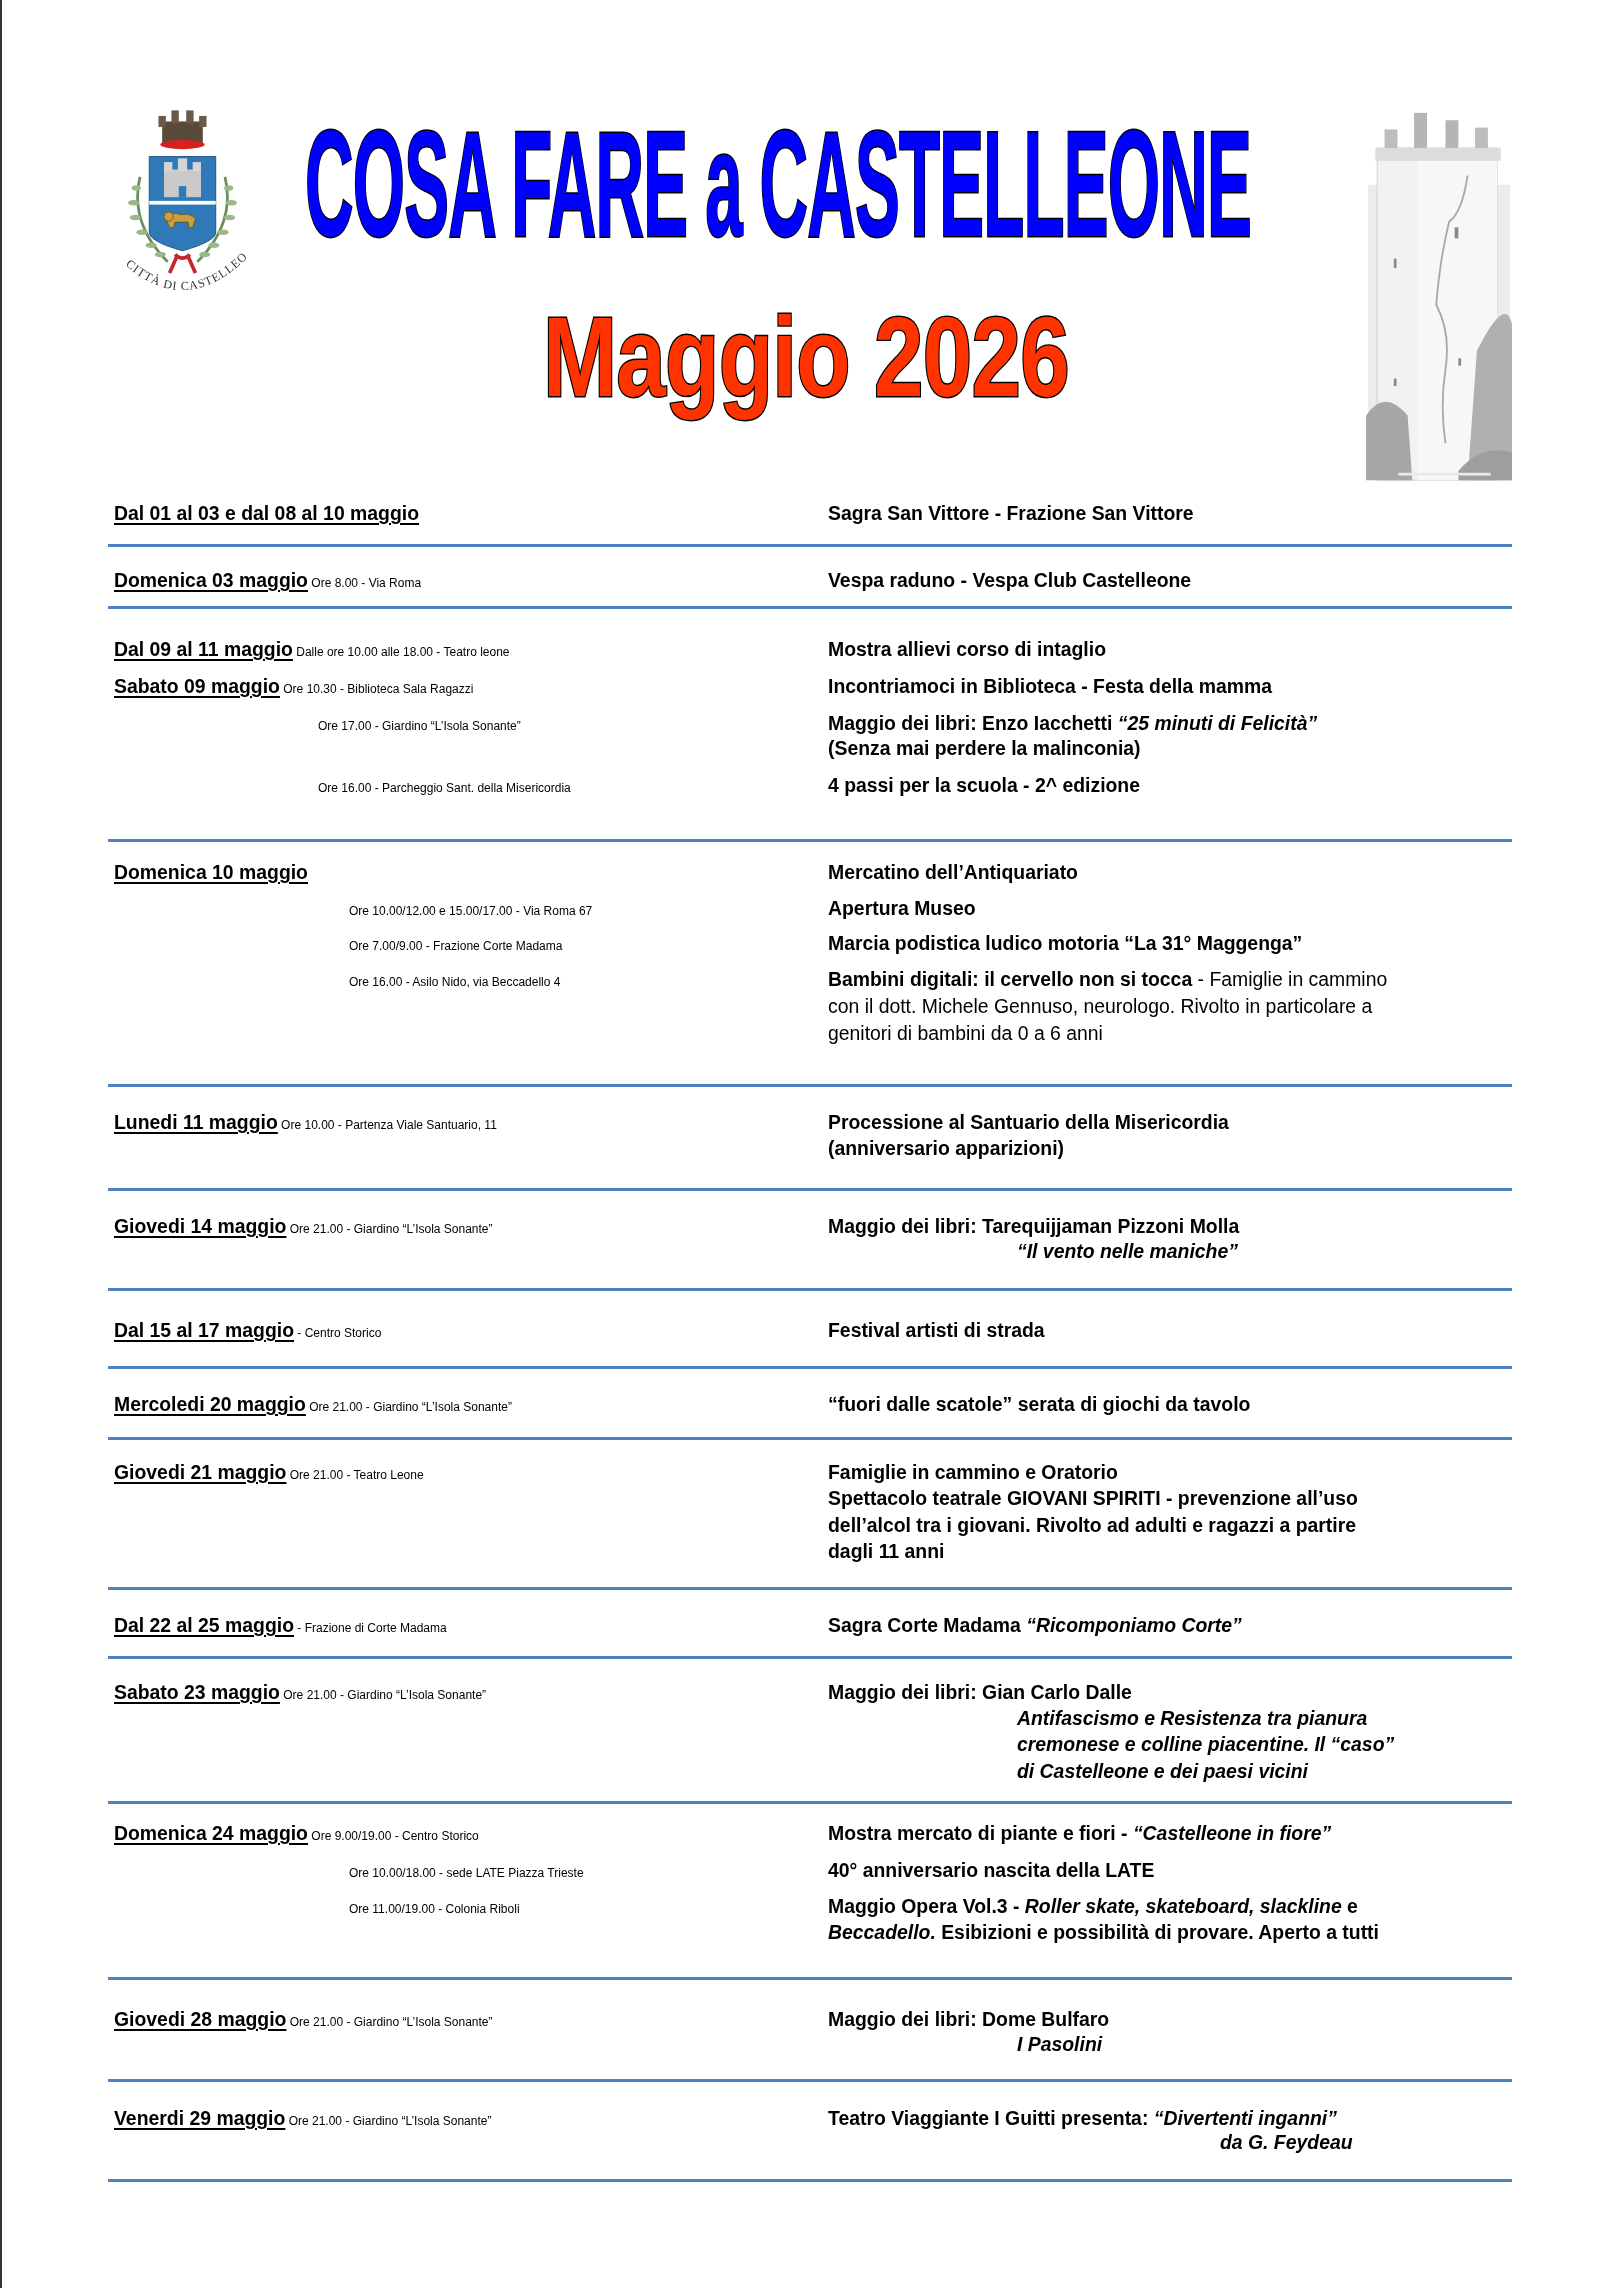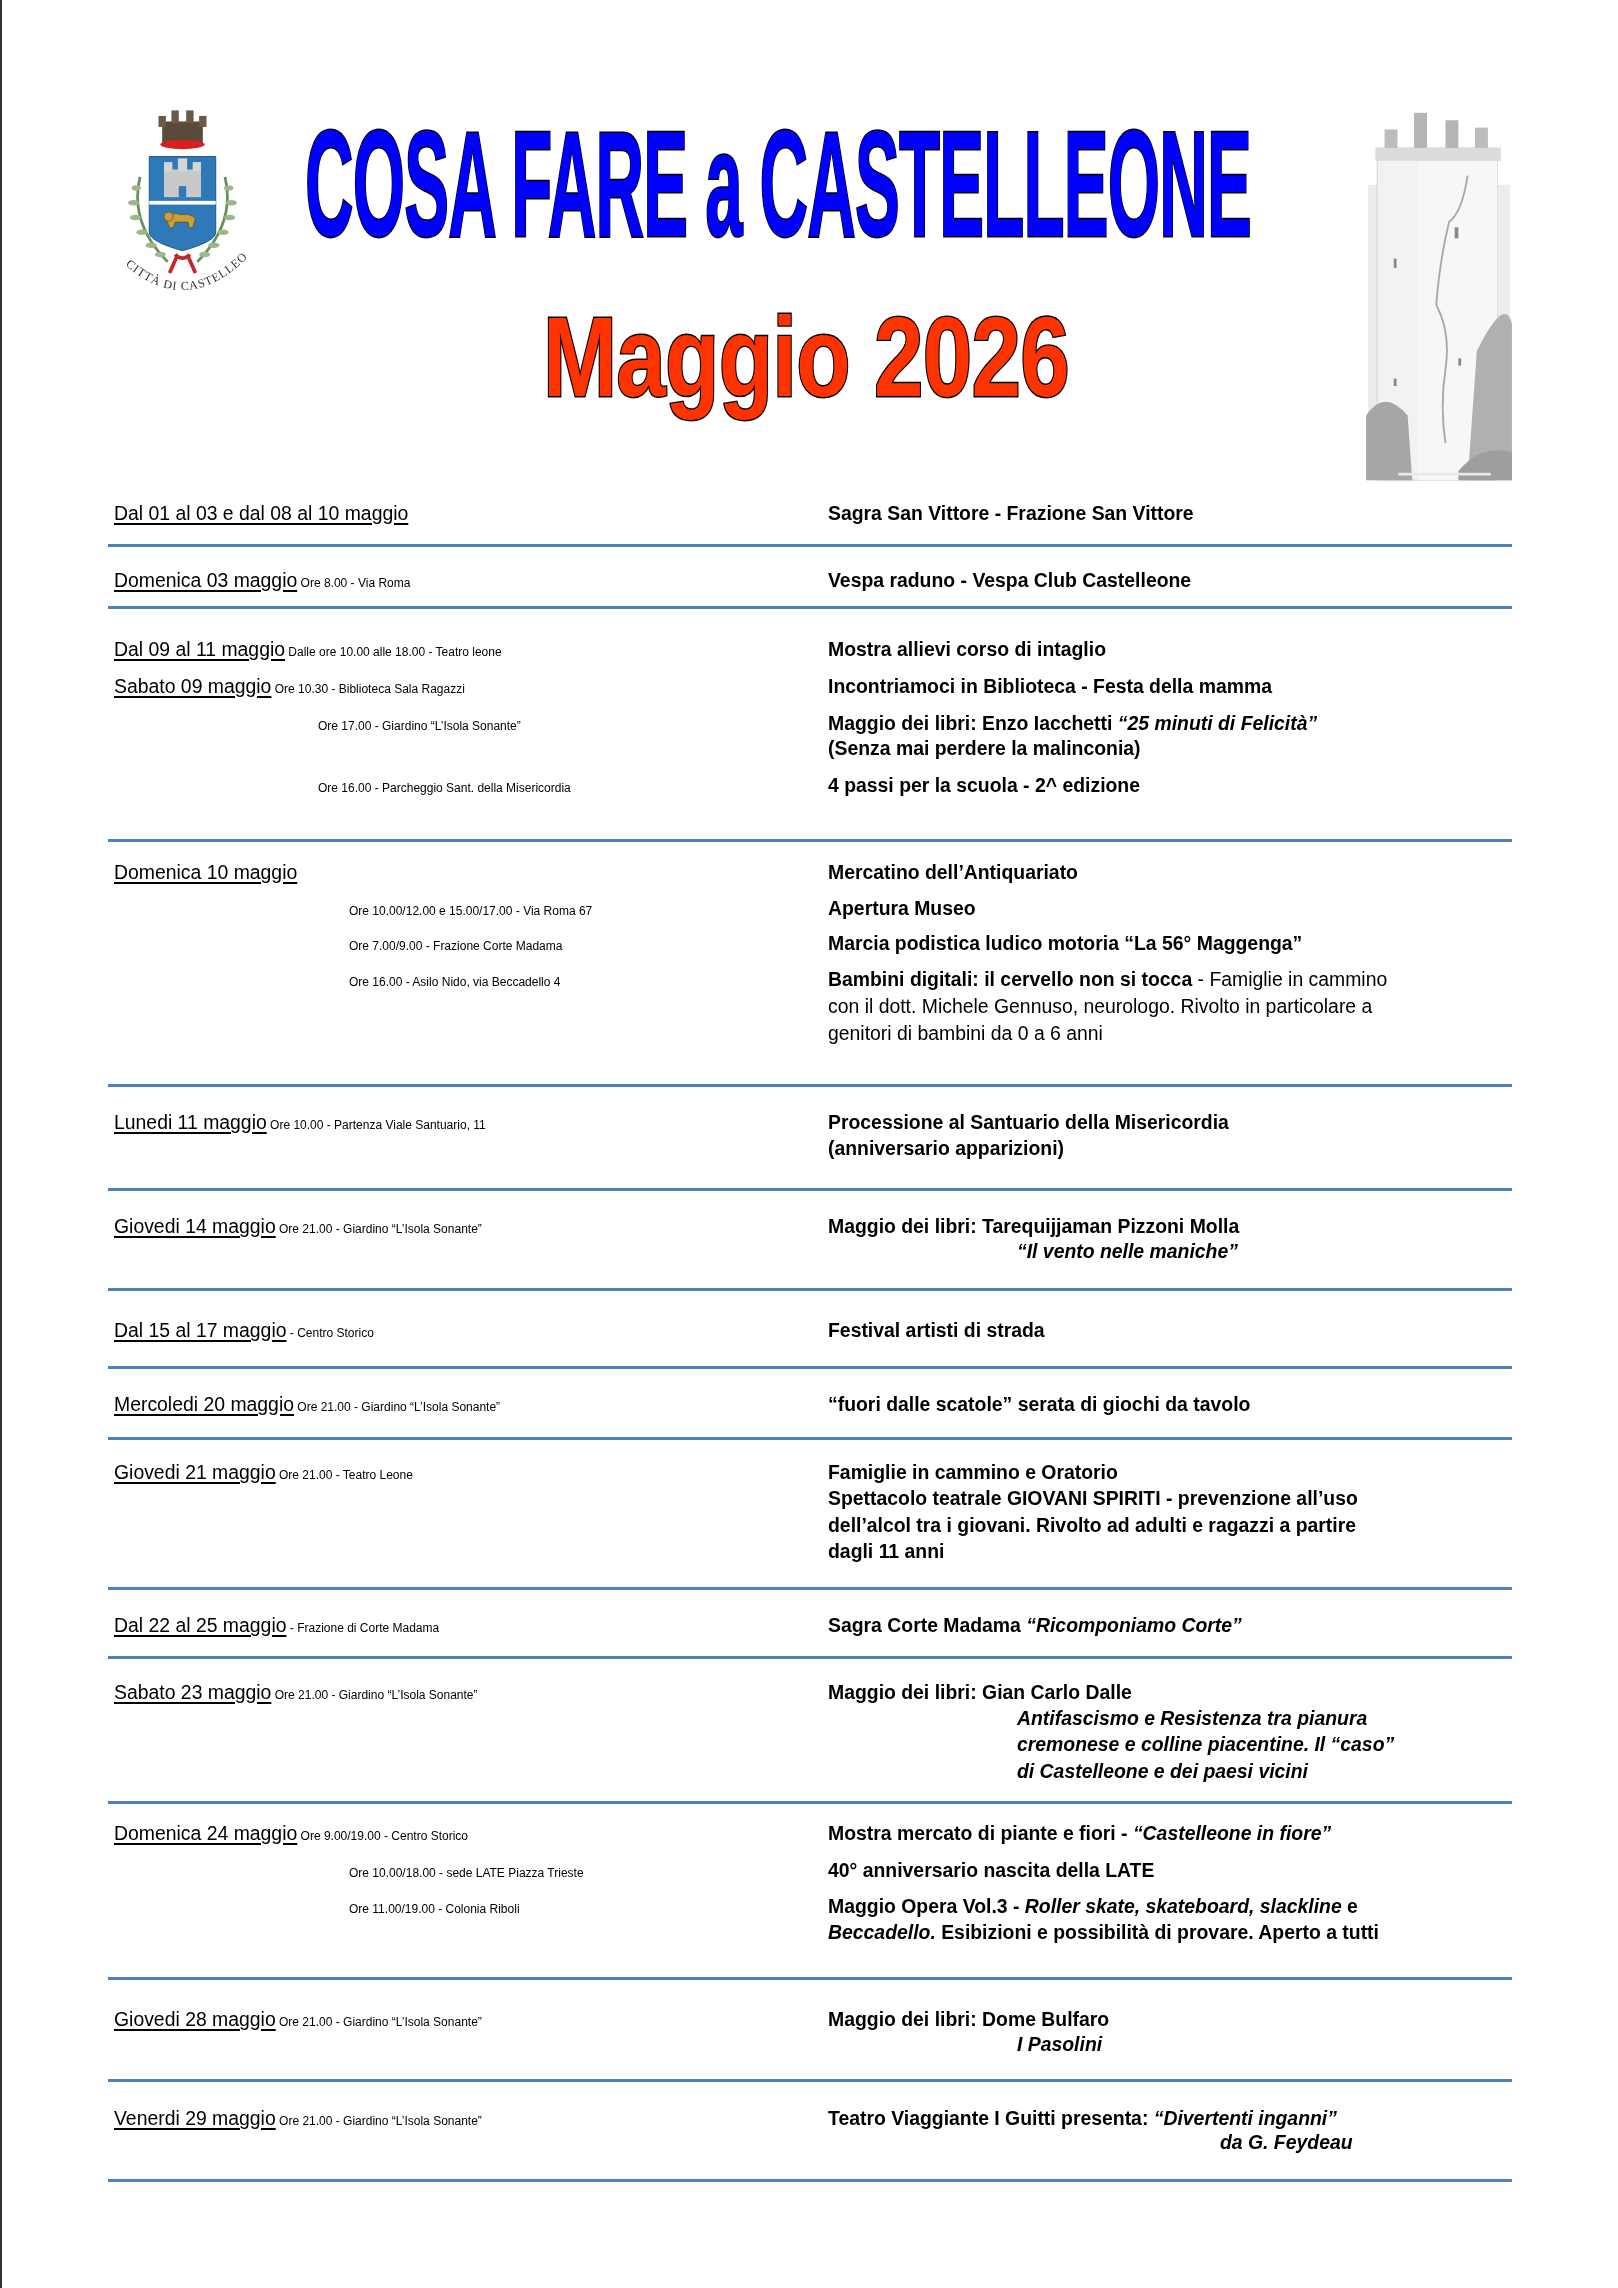--- a/index.html
+++ b/index.html
@@ -27,21 +27,21 @@
   .sep { position: absolute; left: 108px; width: 1404px; height: 2.8px; background: #4f81bd; }
 
   .line { position: absolute; white-space: nowrap; font-size: 19.4px; line-height: 24px; }
   .l { left: 114px; }
   .l-sub1 { left: 318px; }
   .l-sub2 { left: 349px; }
   .r { left: 828px; font-weight: 700; }
   .r-indent { left: 1017px; }
   .r-indent2 { left: 1220px; }
 
-  .date { font-weight: 400; text-decoration: underline; text-decoration-thickness: 1.8px; text-underline-offset: 2.8px; }
+  .date { font-weight: 700; text-decoration: underline; text-decoration-thickness: 1.8px; text-underline-offset: 2.8px; }
   .detail { font-weight: 400; font-size: 12px; }
   .it { font-style: italic; }
   .nb { font-weight: 400; }
 </style>
 </head>
 <body>
 
 <div class="page-edge"></div>
 
 <div class="logo">
@@ -200,21 +200,21 @@
 <div class="line l-sub2" style="top:967px">
   <span class="detail">Ore 16.00 - Asilo Nido, via Beccadello 4</span>
 </div>
 <div class="line r" style="top:860px">
   <span>Mercatino dell’Antiquariato</span>
 </div>
 <div class="line r" style="top:896px">
   <span>Apertura Museo</span>
 </div>
 <div class="line r" style="top:931px">
-  <span>Marcia podistica ludico motoria “La 56° Maggenga”</span>
+  <span>Marcia podistica ludico motoria “La 31° Maggenga”</span>
 </div>
 <div class="line r" style="top:967px">
   <span>Bambini digitali: il cervello non si tocca</span><span class="nb"> - Famiglie in cammino</span>
 </div>
 <div class="line r nb" style="top:994px">
   <span>con il dott. Michele Gennuso, neurologo. Rivolto in particolare a</span>
 </div>
 <div class="line r nb" style="top:1021px">
   <span>genitori di bambini da 0 a 6 anni</span>
 </div>

